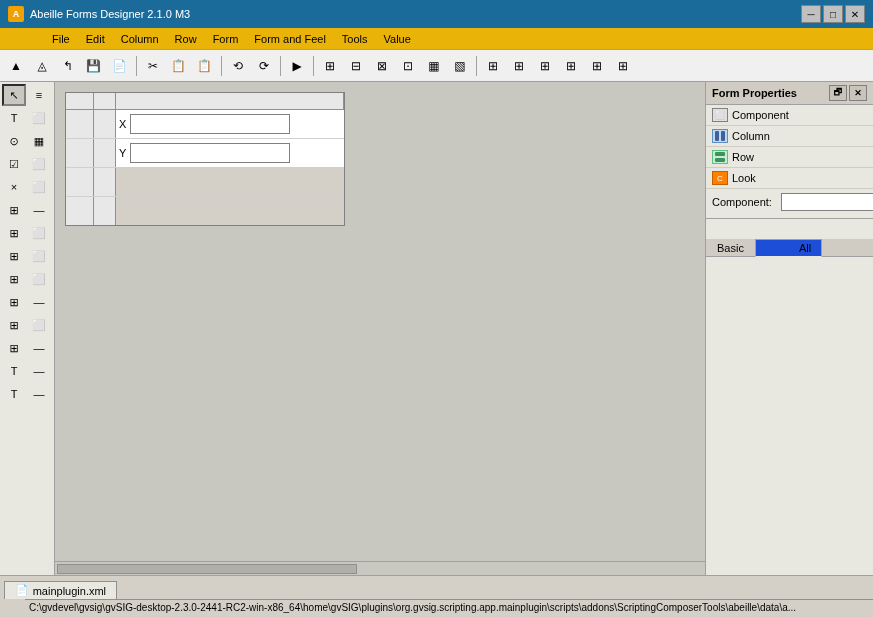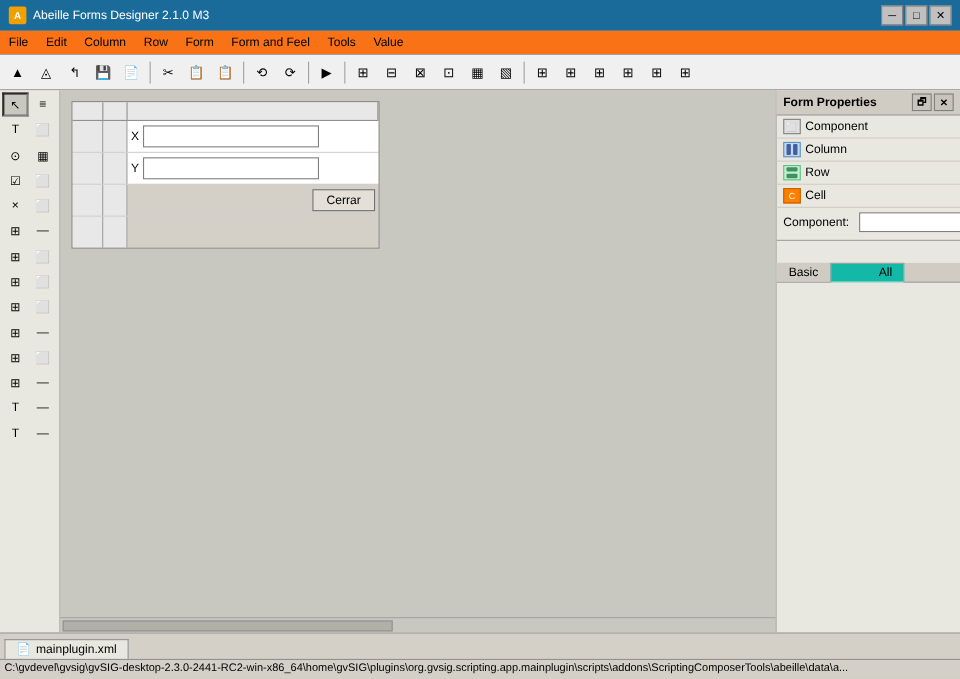--- a/index.html
+++ b/index.html
@@ -54,26 +54,27 @@
       cursor: pointer;
       display: flex;
       align-items: center;
       justify-content: center;
       font-size: 10px;
       color: #000;
     }
 
     
     #menu-bar {
-      background: #f97316;
+      background: #eab308;
       height: 22px;
       display: flex;
       align-items: center;
       border-bottom: 1px solid #a0a0a0;
       flex-shrink: 0;
+      padding-left: 44px;
     }
     .menu-item {
       padding: 2px 8px;
       cursor: pointer;
       height: 100%;
       display: flex;
       align-items: center;
     }
 
     
@@ -289,21 +290,21 @@
     }
     .props-tab {
       padding: 2px 10px;
       cursor: pointer;
       border: 1px solid transparent;
       border-bottom: none;
       font-size: 11px;
       background: #d0ccc4;
     }
     .props-tab.active {
-      background: #14b8a6;
+      background: #1d4ed8;
       border-color: #a0a0a0;
       border-bottom: 1px solid #e8e8e0;
       margin-bottom: -1px;
       padding-left: 43px;
     }
 
     
     #props-table {
       flex: 1;
       overflow: auto;
@@ -349,20 +350,21 @@
     #status-bar {
       height: 18px;
       background: #d4d0c8;
       border-top: 1px solid #909090;
       padding: 2px 4px;
       font-size: 10px;
       color: #000;
       overflow: hidden;
       white-space: nowrap;
       flex-shrink: 0;
+      margin-left: 25px;
     }
   </style>
 </head>
 <body>
 
 <div id="title-bar">
   <div id="title-bar-left">
     <div id="title-bar-icon">A</div>
     <span>Abeille Forms Designer 2.1.0  M3</span>
   </div>
@@ -500,23 +502,20 @@
           <div style="border-right:1px solid #909090; background:#e8e8e8; display:flex; align-items:center; justify-content:center; font-size:10px;"></div>
           <div style="padding:3px; display:flex; align-items:center; background:white;">
             <span class="form-label">Y</span>
             <input type="text" class="form-input" style="">
           </div>
         </div>
 
         <div style="display:grid; grid-template-columns: 28px 22px 1fr; border-bottom:1px solid #d0d0d0;">
           <div style="border-right:1px solid #909090; background:#e8e8e8; min-height:28px;"></div>
           <div style="border-right:1px solid #909090; background:#e8e8e8;"></div>
-          <div style="padding:3px; display:flex; align-items:center; justify-content:flex-end; background:#d4d0c8;">
-            <button class="cerrar-btn">Cerrar</button>
-          </div>
         </div>
 
         <div style="display:grid; grid-template-columns: 28px 22px 1fr;">
           <div style="border-right:1px solid #909090; background:#e8e8e8; min-height:28px;"></div>
           <div style="border-right:1px solid #909090; background:#e8e8e8;"></div>
           <div style="background:#d4d0c8;"></div>
         </div>
       </div>
     </div>
     <div id="canvas-scrollbar">
@@ -550,21 +549,21 @@
       <div class="tree-icon icon-row" style="background:#c0f0d0; border:1px solid #60c080;">
         <svg width="12" height="12" viewBox="0 0 12 12">
             <rect x="1" y="1" width="10" height="4" fill="#409060" rx="1"></rect>
             <rect x="1" y="7" width="10" height="4" fill="#409060" rx="1"></rect>
           </svg>
       </div>
       <span>Row</span>
     </div>
     <div class="tree-item">
       <div class="tree-icon icon-cell" style="background:#ff8000; border:1px solid #c06000; color:white; font-size:8px;">C</div>
-      <span>Cell</span>
+      <span>Look</span>
     </div>
 
     <div id="props-fields">
       <div class="prop-row">
         <span class="prop-label">Component:</span>
         <input type="text" class="prop-input" style="">
 
       </div>
     </div>
 

